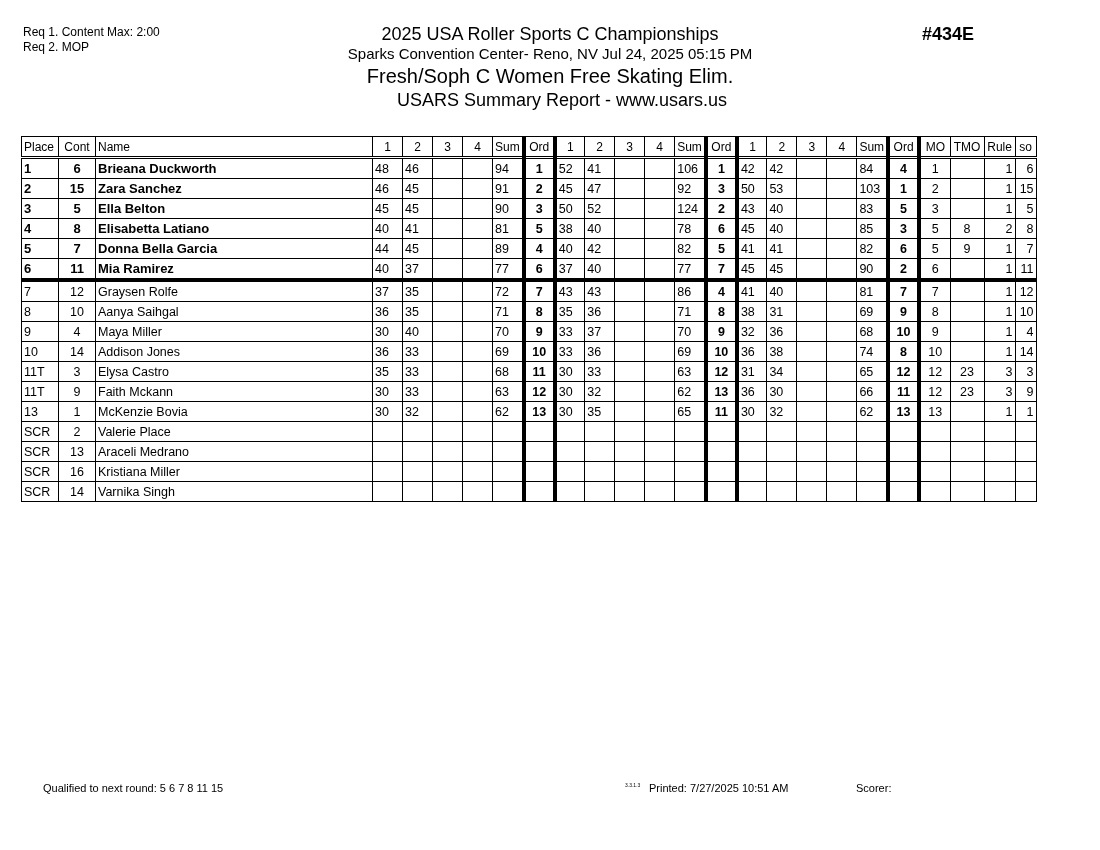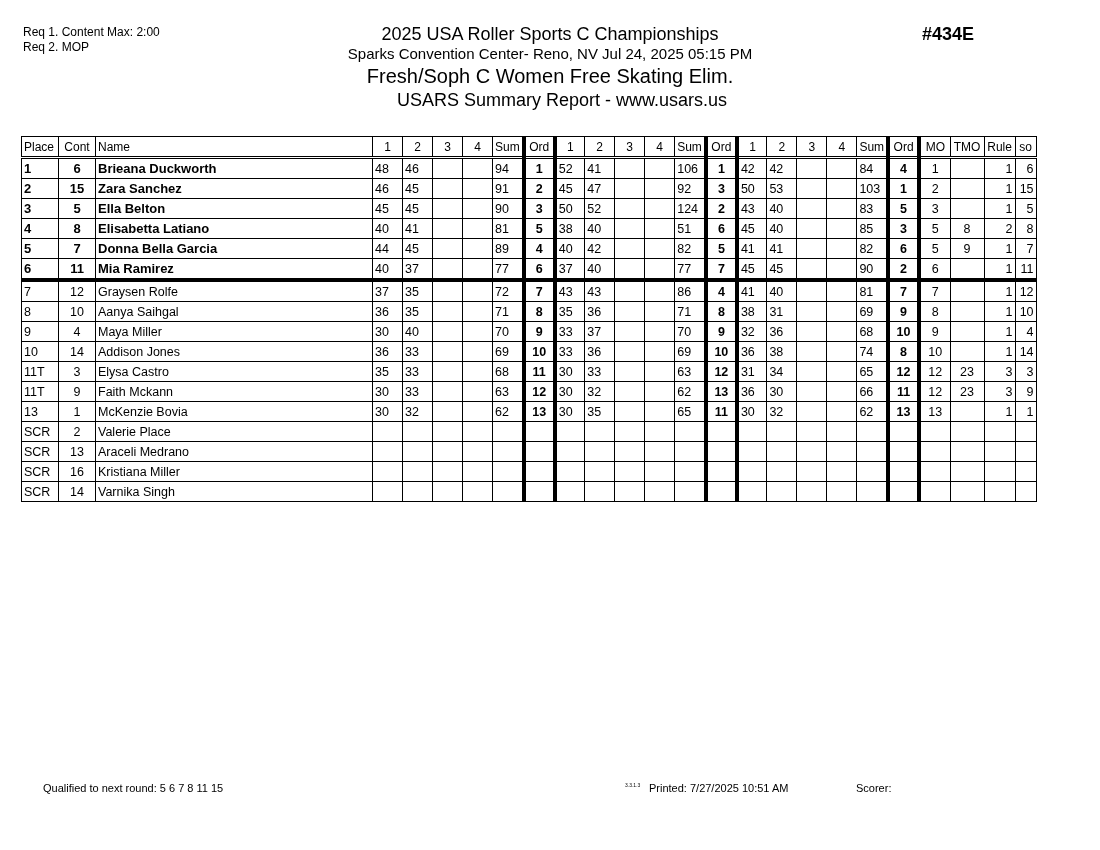--- a/index.html
+++ b/index.html
@@ -188,21 +188,21 @@
         <td>40</td>
         <td>41</td>
         <td></td>
         <td></td>
         <td>81</td>
         <td class="b c thickL thickR">5</td>
         <td>38</td>
         <td>40</td>
         <td></td>
         <td></td>
-        <td>51</td>
+        <td>78</td>
         <td class="b c thickL thickR">6</td>
         <td>45</td>
         <td>40</td>
         <td></td>
         <td></td>
         <td>85</td>
         <td class="b c thickL thickR">3</td>
         <td class="c">5</td>
         <td class="c">8</td>
         <td class="r">2</td>

